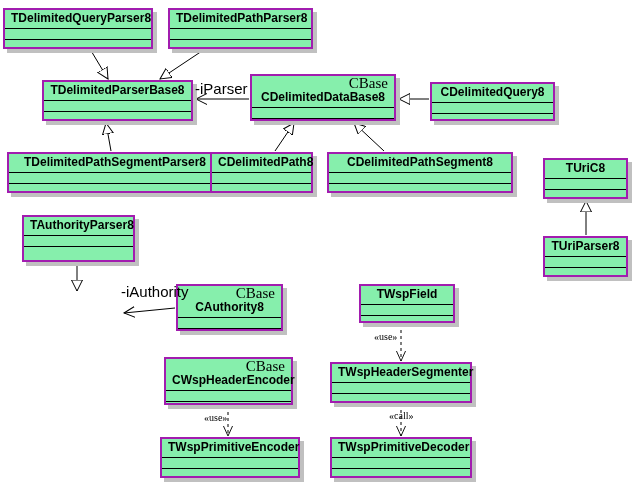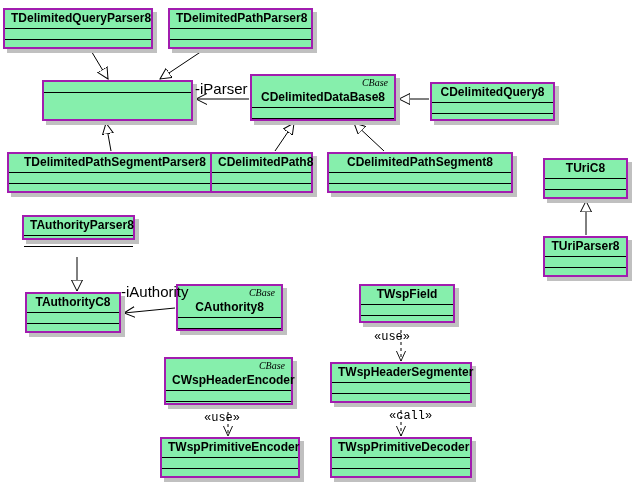--- a/index.html
+++ b/index.html
@@ -19,22 +19,21 @@
   .uml-class {
     position: absolute;
     box-sizing: border-box;
     background: #86efac;
     border: 2px solid #a21caf;
     box-shadow: 4px 4px 0 0 #c0c0c0;
     z-index: 5;
   }
   .uml-stereo {
     font-family: "Liberation Serif", serif;
-    font-style: italic;
-    font-size: 10px;
+    font-size: 15px;
     color: #000000;
     text-align: right;
     padding: 1px 6px 0 4px;
     line-height: 12px;
     white-space: nowrap;
   }
   .uml-name {
     font-family: "Liberation Sans", sans-serif;
     font-weight: bold;
     font-size: 12px;
@@ -69,22 +68,22 @@
     position: absolute;
     font-family: "Liberation Sans", sans-serif;
     font-size: 15px;
     color: #000000;
     background: transparent;
     white-space: nowrap;
     z-index: 6;
     line-height: 12px;
   }
   .edge-label.stereo {
-    font-family: Liberation Mono, monospace;
-    font-size: 12px;
+    font-family: Liberation Serif, serif;
+    font-size: 10px;
   }
 </style>
 </head>
 <body>
 
 <div id="diagram">
 
   <svg id="edges" viewBox="0 0 640 492" width="640" height="492">
     <defs>
       <marker id="gen-arrow" viewBox="0 0 12 12" refX="11" refY="6" markerWidth="12" markerHeight="12" orient="auto-start-reverse" markerUnits="userSpaceOnUse">
@@ -135,20 +134,23 @@
 
   <div class="uml-class" style="left:168px; top:8px; width:145px; height:41px;">
     <div class="uml-head">
       <div class="uml-name">TDelimitedPathParser8</div>
     </div>
     <div class="uml-attrs"></div>
     <div class="uml-ops"></div>
   </div>
 
   <div class="uml-class" style="left:42px; top:80px; width:151px; height:41px;">
+    <div class="uml-head">
+      <div class="uml-name">TDelimitedParserBase8</div>
+    </div>
     <div class="uml-attrs"></div>
     <div class="uml-ops"></div>
   </div>
 
   <div class="uml-class" style="left:250px; top:74px; width:146px; height:47px;">
     <div class="uml-head">
       <div class="uml-stereo">CBase</div>
       <div class="uml-name">CDelimitedDataBase8</div>
     </div>
     <div class="uml-attrs"></div>
@@ -188,43 +190,36 @@
   </div>
 
   <div class="uml-class" style="left:543px; top:158px; width:85px; height:41px;">
     <div class="uml-head">
       <div class="uml-name">TUriC8</div>
     </div>
     <div class="uml-attrs"></div>
     <div class="uml-ops"></div>
   </div>
 
-  <div class="uml-class" style="left:22px; top:215px; width:113px; height:25px;">
+  <div class="uml-class" style="left:22px; top:215px; width:113px; height:47px;">
     <div class="uml-head">
       <div class="uml-name">TAuthorityParser8</div>
     </div>
     <div class="uml-attrs"></div>
     <div class="uml-ops"></div>
   </div>
 
   <div class="uml-class" style="left:543px; top:236px; width:85px; height:41px;">
     <div class="uml-head">
       <div class="uml-name">TUriParser8</div>
     </div>
     <div class="uml-attrs"></div>
     <div class="uml-ops"></div>
   </div>
 
-  <div class="uml-class" style="left:25px; top:292px; width:96px; height:41px;">
-    <div class="uml-head">
-      <div class="uml-name">TAuthorityC8</div>
-    </div>
-    <div class="uml-attrs"></div>
-    <div class="uml-ops"></div>
-  </div>
 
   <div class="uml-class" style="left:176px; top:284px; width:107px; height:47px;">
     <div class="uml-head">
       <div class="uml-stereo">CBase</div>
       <div class="uml-name">CAuthority8</div>
     </div>
     <div class="uml-attrs"></div>
     <div class="uml-ops"></div>
   </div>
 

